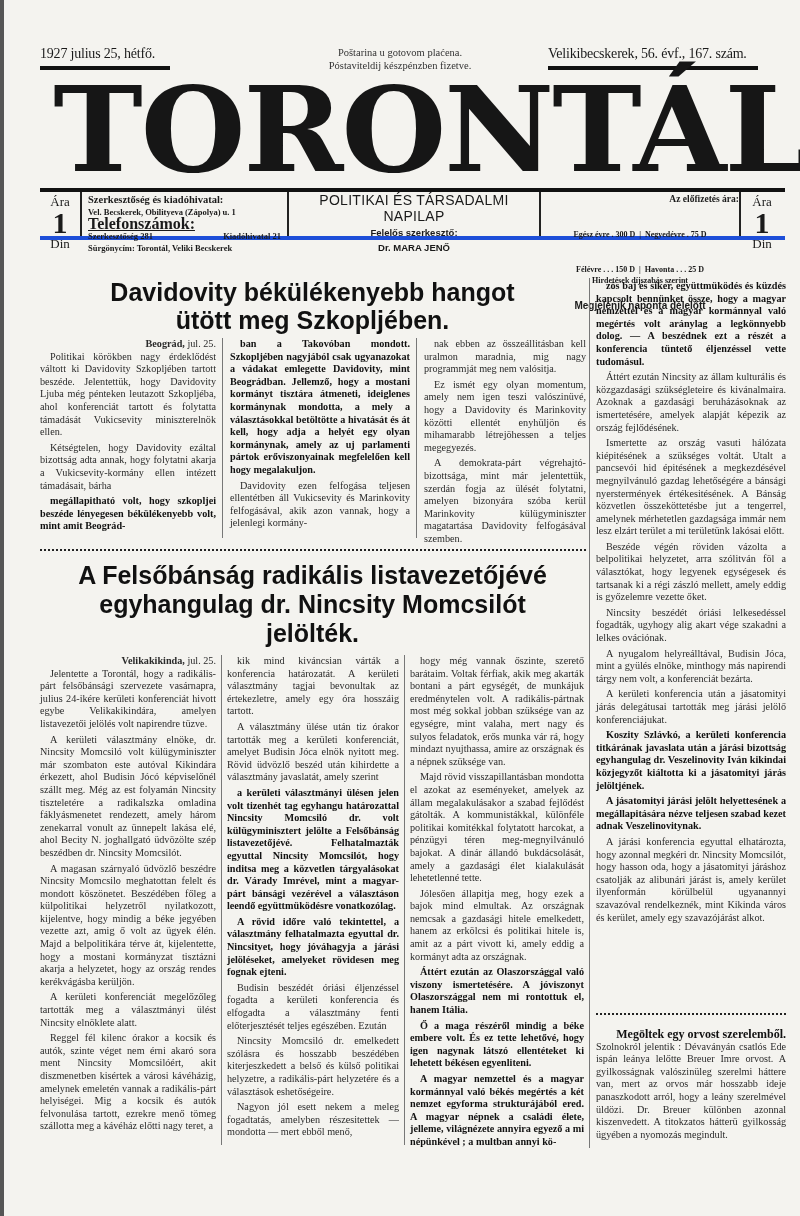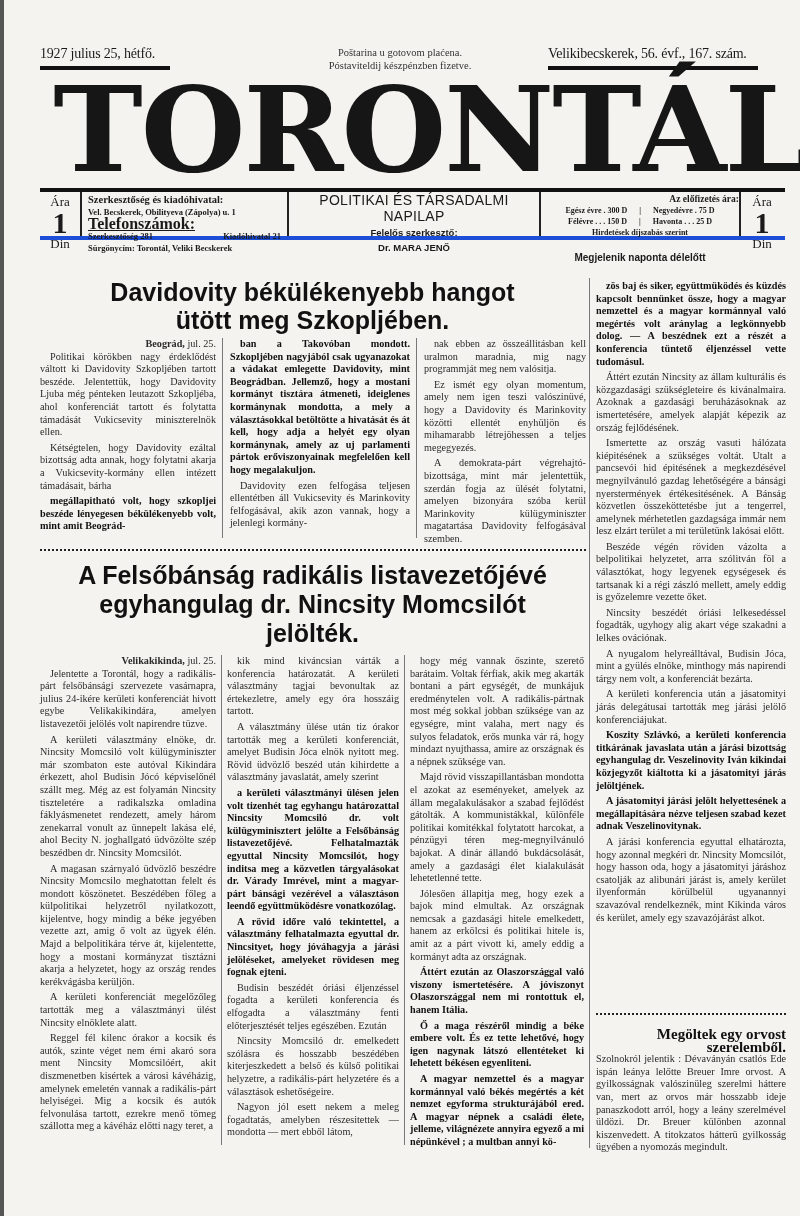--- a/index.html
+++ b/index.html
@@ -15,36 +15,36 @@
   .cell{box-sizing:border-box;border-right:2px solid #222;height:100%;}
   .price{width:42px;text-align:center;font-size:13px;line-height:14px;padding-top:3px;}
   .price .big{font-size:30px;line-height:28px;font-weight:bold;}
   .office{width:207px;font-size:8.5px;line-height:12px;padding:2px 6px;font-weight:bold;}
   .office .tel{text-align:left;font-size:16px;text-decoration:underline;}
   .office .title{font-size:10.5px;}
   .center{width:252px;text-align:center;padding-top:0;}
   .center .np{font-size:14px;font-family:"Liberation Sans",sans-serif;letter-spacing:0.3px;}
   .center .ed{font-size:9.5px;font-weight:bold;font-family:Liberation Sans, sans-serif;margin-top:1px;line-height:15px;}
   .sub{width:200px;font-size:8px;line-height:11px;text-align:center;padding-top:2px;font-weight:bold;}
-  .sub .row{display:flex;justify-content:center;gap:12px;}
+  .sub .row{display:flex;justify-content:center;gap:4px;margin-top:24px;}
   .sub .appear{font-size:10px;font-family:"Liberation Sans",sans-serif;margin-top:14px;}
   .price2{width:42px;text-align:center;font-size:13px;line-height:14px;padding-top:3px;border-right:none;}
   .price2 .big{font-size:30px;line-height:28px;font-weight:bold;}
   .headline{position:absolute;text-align:center;font-weight:bold;font-family:Liberation Sans, sans-serif;color:#111;}
   .h1{left:40px;top:278px;width:545px;font-size:25px;line-height:28px;}
   .h2{left:40px;top:561px;width:545px;font-size:25px;line-height:29px;}
   .col{position:absolute;font-size:10.2px;line-height:12.6px;text-align:justify;font-family:"Liberation Serif",serif;color:#2a2a2a;}
   .col p{margin:0;text-indent:10px;}
   .col p.b{font-weight:bold;color:#111;}
   .col p.gap{margin-top:3px;}
   .col .dateline{text-align:right;text-indent:0;}
   .col .dateline b{font-weight:bold;}
   .vrule{position:absolute;width:1px;background:#777;}
   .divider{position:absolute;height:6px;border-top:2px dotted #222;}
-  .col h4{margin:0;text-align:right;font-size:15px;font-weight:bold;color:#111;}
+  .col h4{margin:0;text-align:right;font-size:12px;font-weight:bold;color:#111;}
 </style>
 </head>
 <body>
 
 <div class="edge"></div>
 
 <div class="topline date">1927 julius 25, hétfő.</div>
 <div class="bar" style="left:40px;top:66px;width:130px;"></div>
 <div class="postal">
   <div>Poštarina u gotovom plaćena.</div>
@@ -149,21 +149,21 @@
 </div>
 <div class="vrule" style="left:221px;top:655px;height:490px;"></div>
 <div class="col" style="left:227px;top:655px;width:172px;">
   <div>
       <p>kik mind kiváncsian várták a konferencia határozatát. A kerületi választmány tagjai bevonultak az értekezletre, amely egy óra hosszáig tartott.</p>
       <p class="gap">A választmány ülése után tiz órakor tartották meg a kerületi konferenciát, amelyet Budisin Jóca elnök nyitott meg. Rövid üdvözlő beszéd után kihirdette a választmány javaslatát, amely szerint</p>
       <p class="b gap">a kerületi választmányi ülésen jelen volt tizenhét tag egyhangu határozattal Nincsity Momcsiló dr. volt külügyminisztert jelölte a Felsőbánság listavezetőjévé. Felhatalmazták egyuttal Nincsity Momcsilót, hogy inditsa meg a közvetlen tárgyalásokat dr. Várady Imrével, mint a magyar-párt bánsági vezérével a választáson leendő együttmüködésre vonatkozólag.</p>
       <p class="b gap">A rövid időre való tekintettel, a választmány felhatalmazta egyuttal dr. Nincsityet, hogy jóváhagyja a járási jelöléseket, amelyeket rövidesen meg fognak ejteni.</p>
       <p class="gap">Budisin beszédét óriási éljenzéssel fogadta a kerületi konferencia és elfogadta a választmány fenti előterjesztését teljes egészében. Ezután</p>
       <p class="gap">Nincsity Momcsiló dr. emelkedett szólásra és hosszabb beszédében kiterjeszkedett a belső és külső politikai helyzetre, a radikális-párt helyzetére és a választások eshetőségeire.</p>
-      <p class="gap">Nagyon jól esett nekem a meleg fogadtatás, amelyben részesitettek — mondotta — mert ebből látom,</p>
+      <p class="gap">Nagyon jól esett nekem a meleg fogadtatás, amelyben részesitettek — mondotta — mert ebből menő,</p>
     </div>
 </div>
 <div class="vrule" style="left:404px;top:655px;height:490px;"></div>
 <div class="col" style="left:410px;top:655px;width:174px;">
   <div>
       <p>hogy még vannak őszinte, szerető barátaim. Voltak férfiak, akik meg akarták bontani a párt egységét, de munkájuk eredménytelen volt. A radikális-pártnak most még sokkal jobban szüksége van az egységre, mint valaha, mert nagy és sulyos feladatok, erős munka vár rá, hogy mindazt nyujthassa, amire az országnak és a népnek szüksége van.</p>
       <p class="gap">Majd rövid visszapillantásban mondotta el azokat az eseményeket, amelyek az állam megalakulásakor a szabad fejlődést gátolták. A kommunistákkal, különféle politikai komitékkal folytatott harcokat, a pénzügyi téren meg-megnyilvánuló bajokat. A dinár állandó bukdácsolását, amely a gazdasági élet kialakulását lehetetlenné tette.</p>
       <p class="gap">Jólesően állapitja meg, hogy ezek a bajok mind elmultak. Az országnak nemcsak a gazdasági hitele emelkedett, hanem az erkölcsi és politikai hitele is, amit az a párt vivott ki, amely eddig a kormányt adta az országnak.</p>
       <p class="b gap">Áttért ezután az Olaszországgal való viszony ismertetésére. A jóviszonyt Olaszországgal nem mi rontottuk el, hanem Itália.</p>
       <p class="b gap">Ő a maga részéről mindig a béke embere volt. És ez tette lehetővé, hogy igen nagynak látszó ellentéteket ki lehetett békésen egyenliteni.</p>

